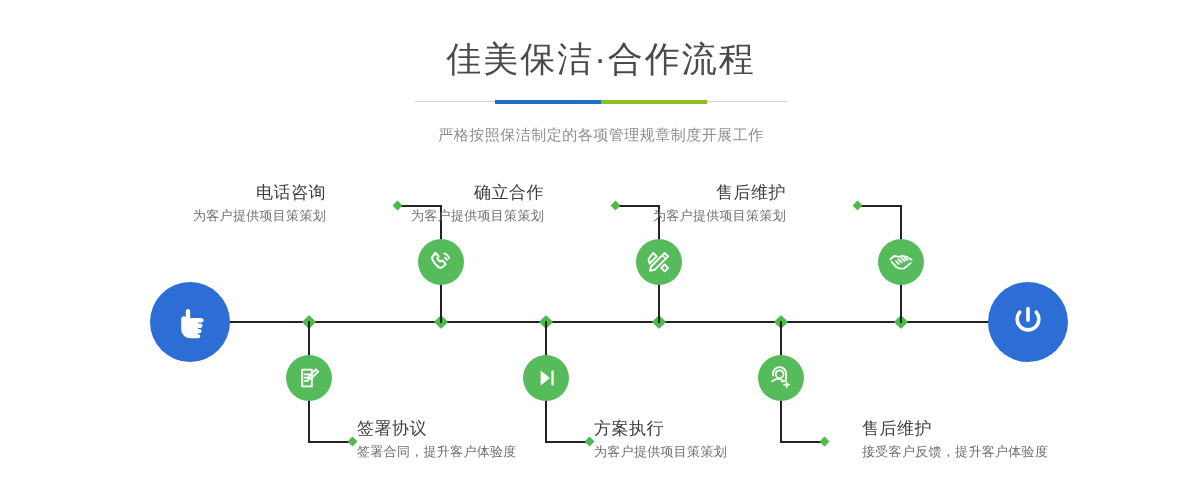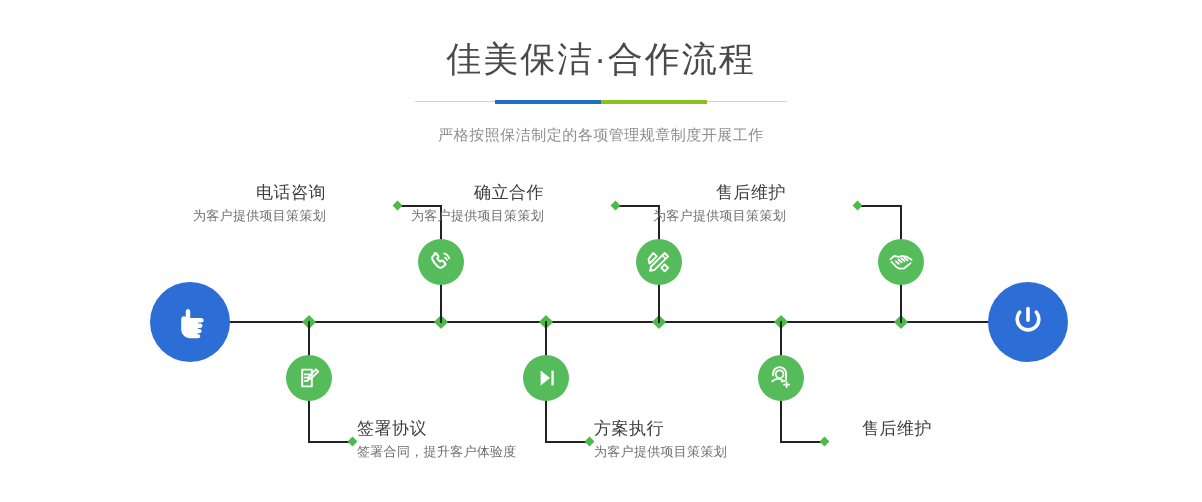--- a/index.html
+++ b/index.html
@@ -221,16 +221,17 @@
           <circle fill="none" stroke="#ffffff" stroke-width="1.8" cx="12.6" cy="10.2" r="3.9"></circle>
           <path fill="none" stroke="#ffffff" stroke-width="1.8" stroke-linecap="round" d="M6.1 11.4V9.6a6.5 6.5 0 0 1 13 0v1.8"></path>
           <path fill="none" stroke="#ffffff" stroke-width="1.8" stroke-linecap="round" d="M19.1 11.4v3.4a2.6 2.6 0 0 1-2.6 2.6h-1.8"></path>
           <path fill="none" stroke="#ffffff" stroke-width="1.8" stroke-linecap="round" d="M5.2 17.4a7.8 7.8 0 0 1 10.4-1.1"></path>
           <path fill="none" stroke="#ffffff" stroke-width="1.8" stroke-linecap="round" d="M19.6 18.2v5M17.1 20.7h5"></path>
         </svg>
       </span>
     </div>
     <div class="lbl down" style="left:829px;top:258px;margin-left:33px;">
       <div class="t">售后维护</div>
+      <div class="s">接受客户反馈，提升客户体验度</div>
     </div>
 
   </div>
 </div>
 
 </body></html>

